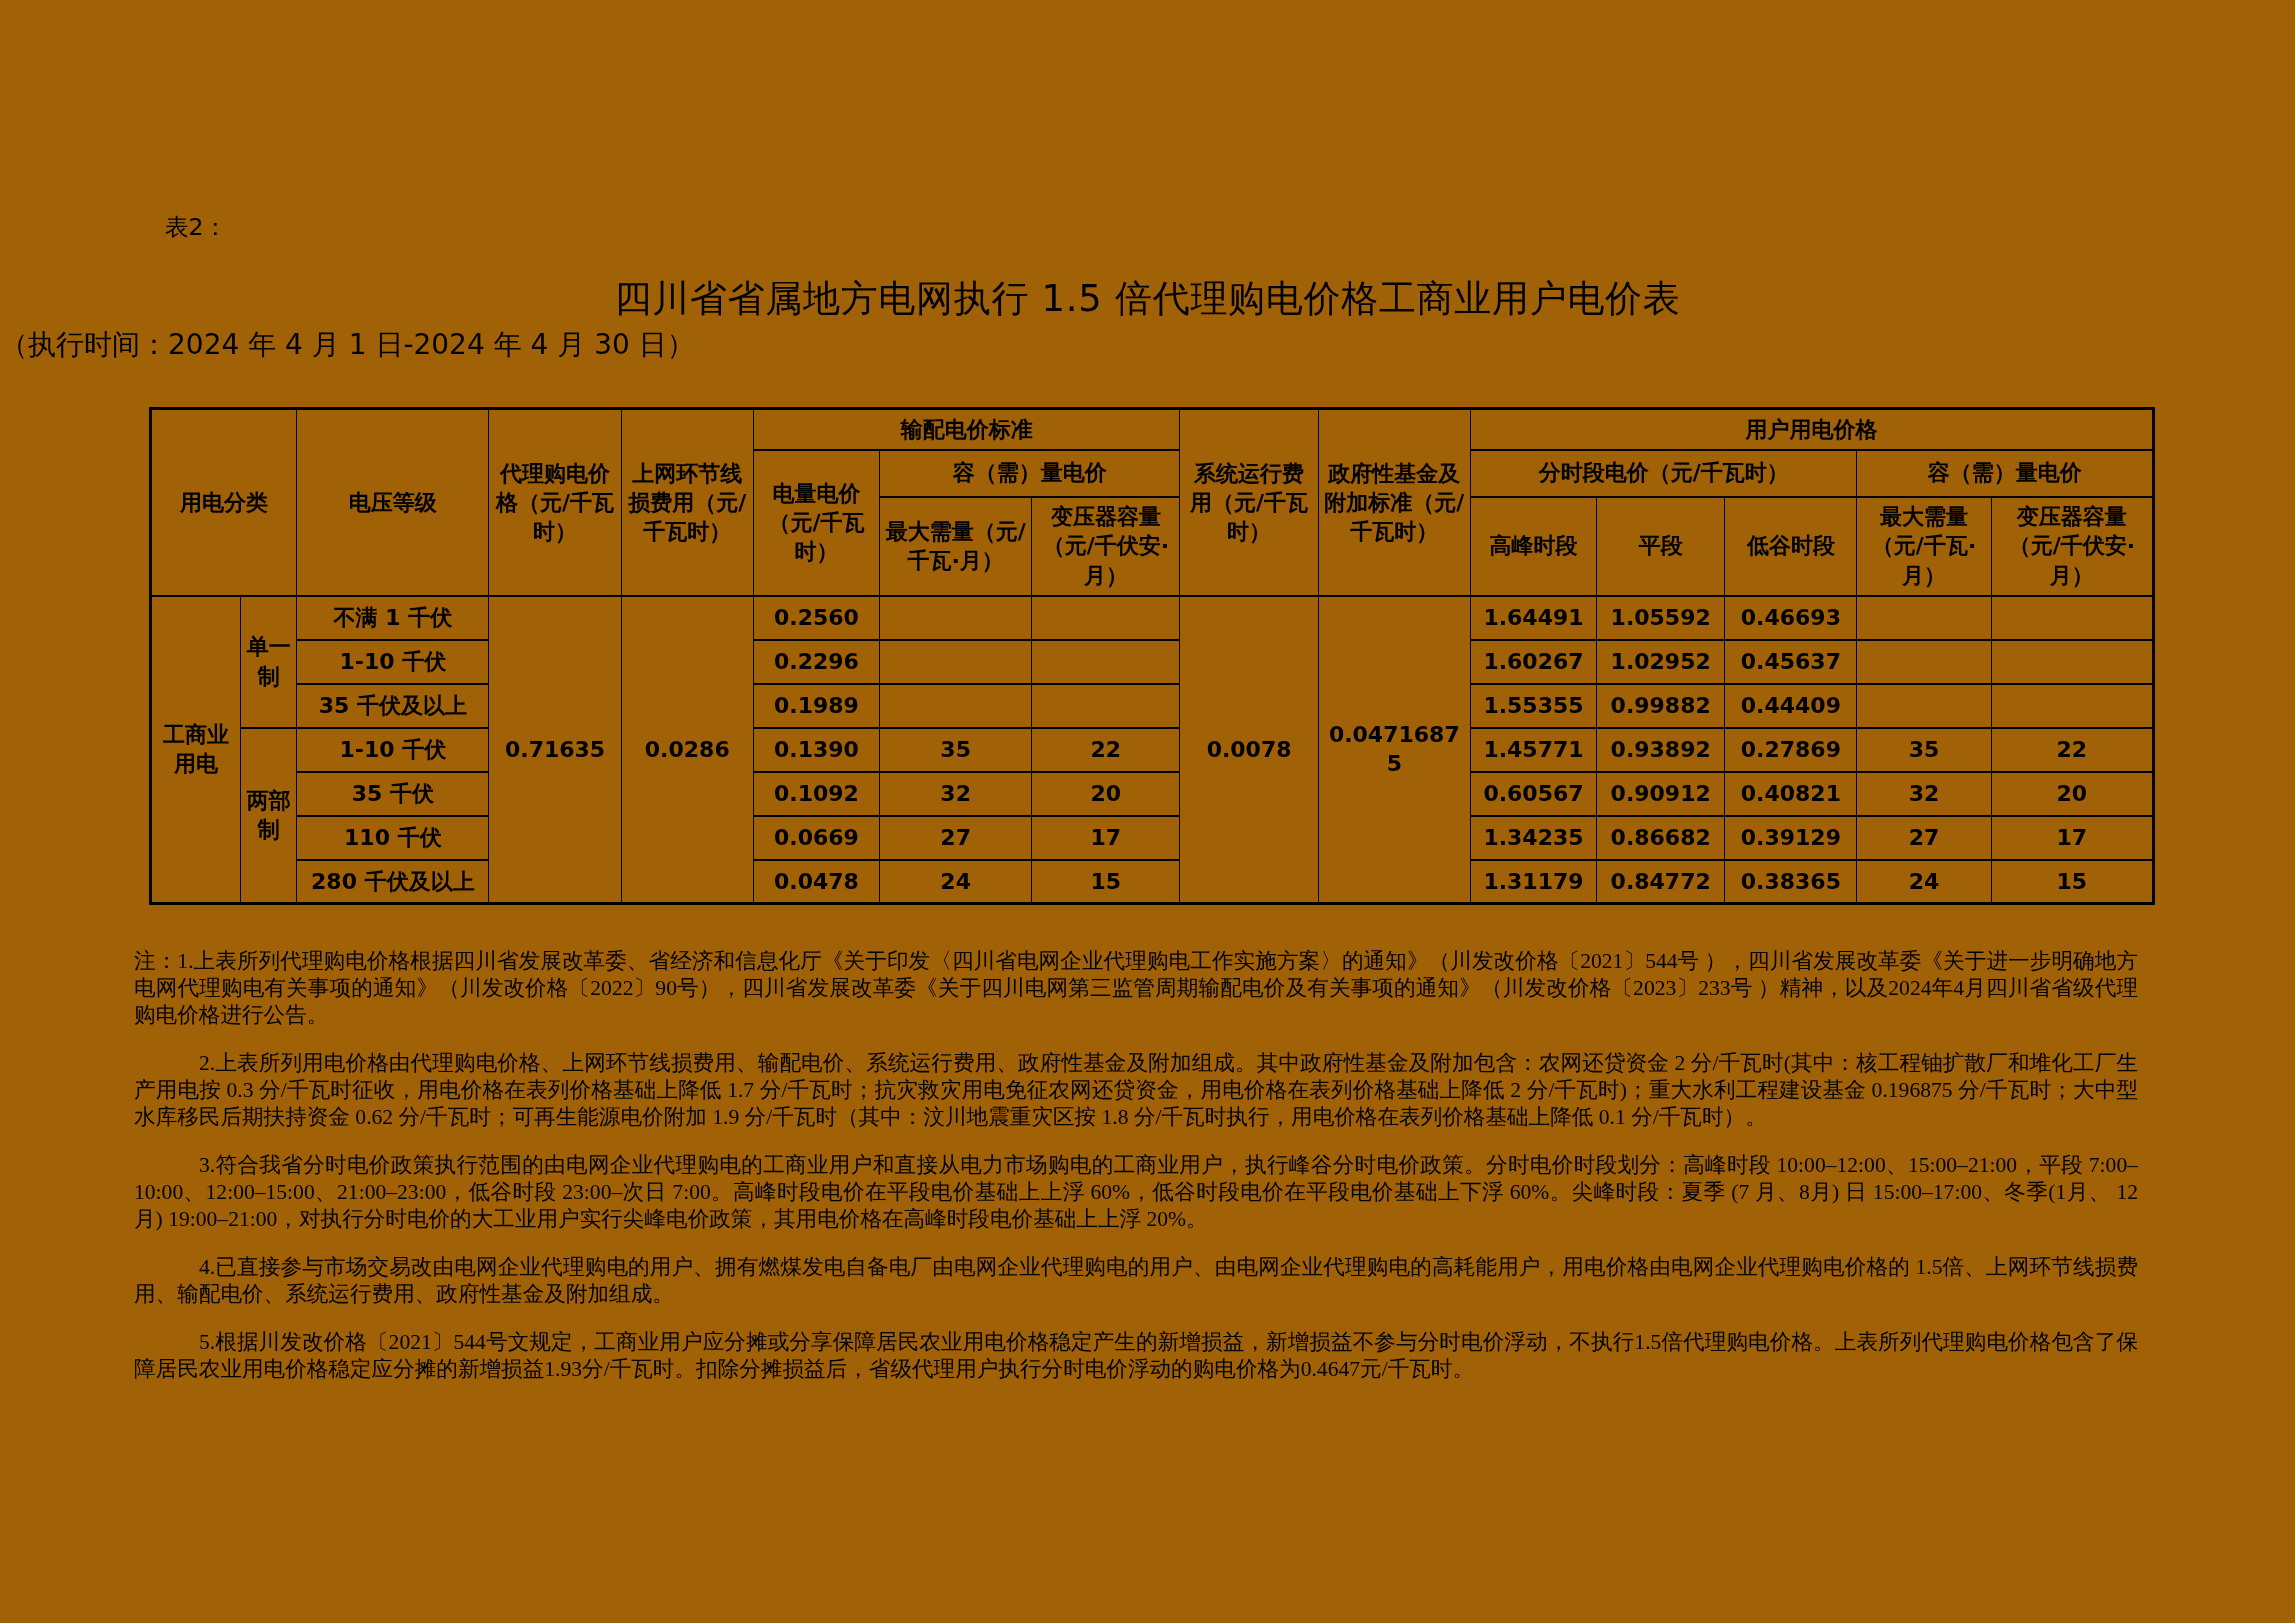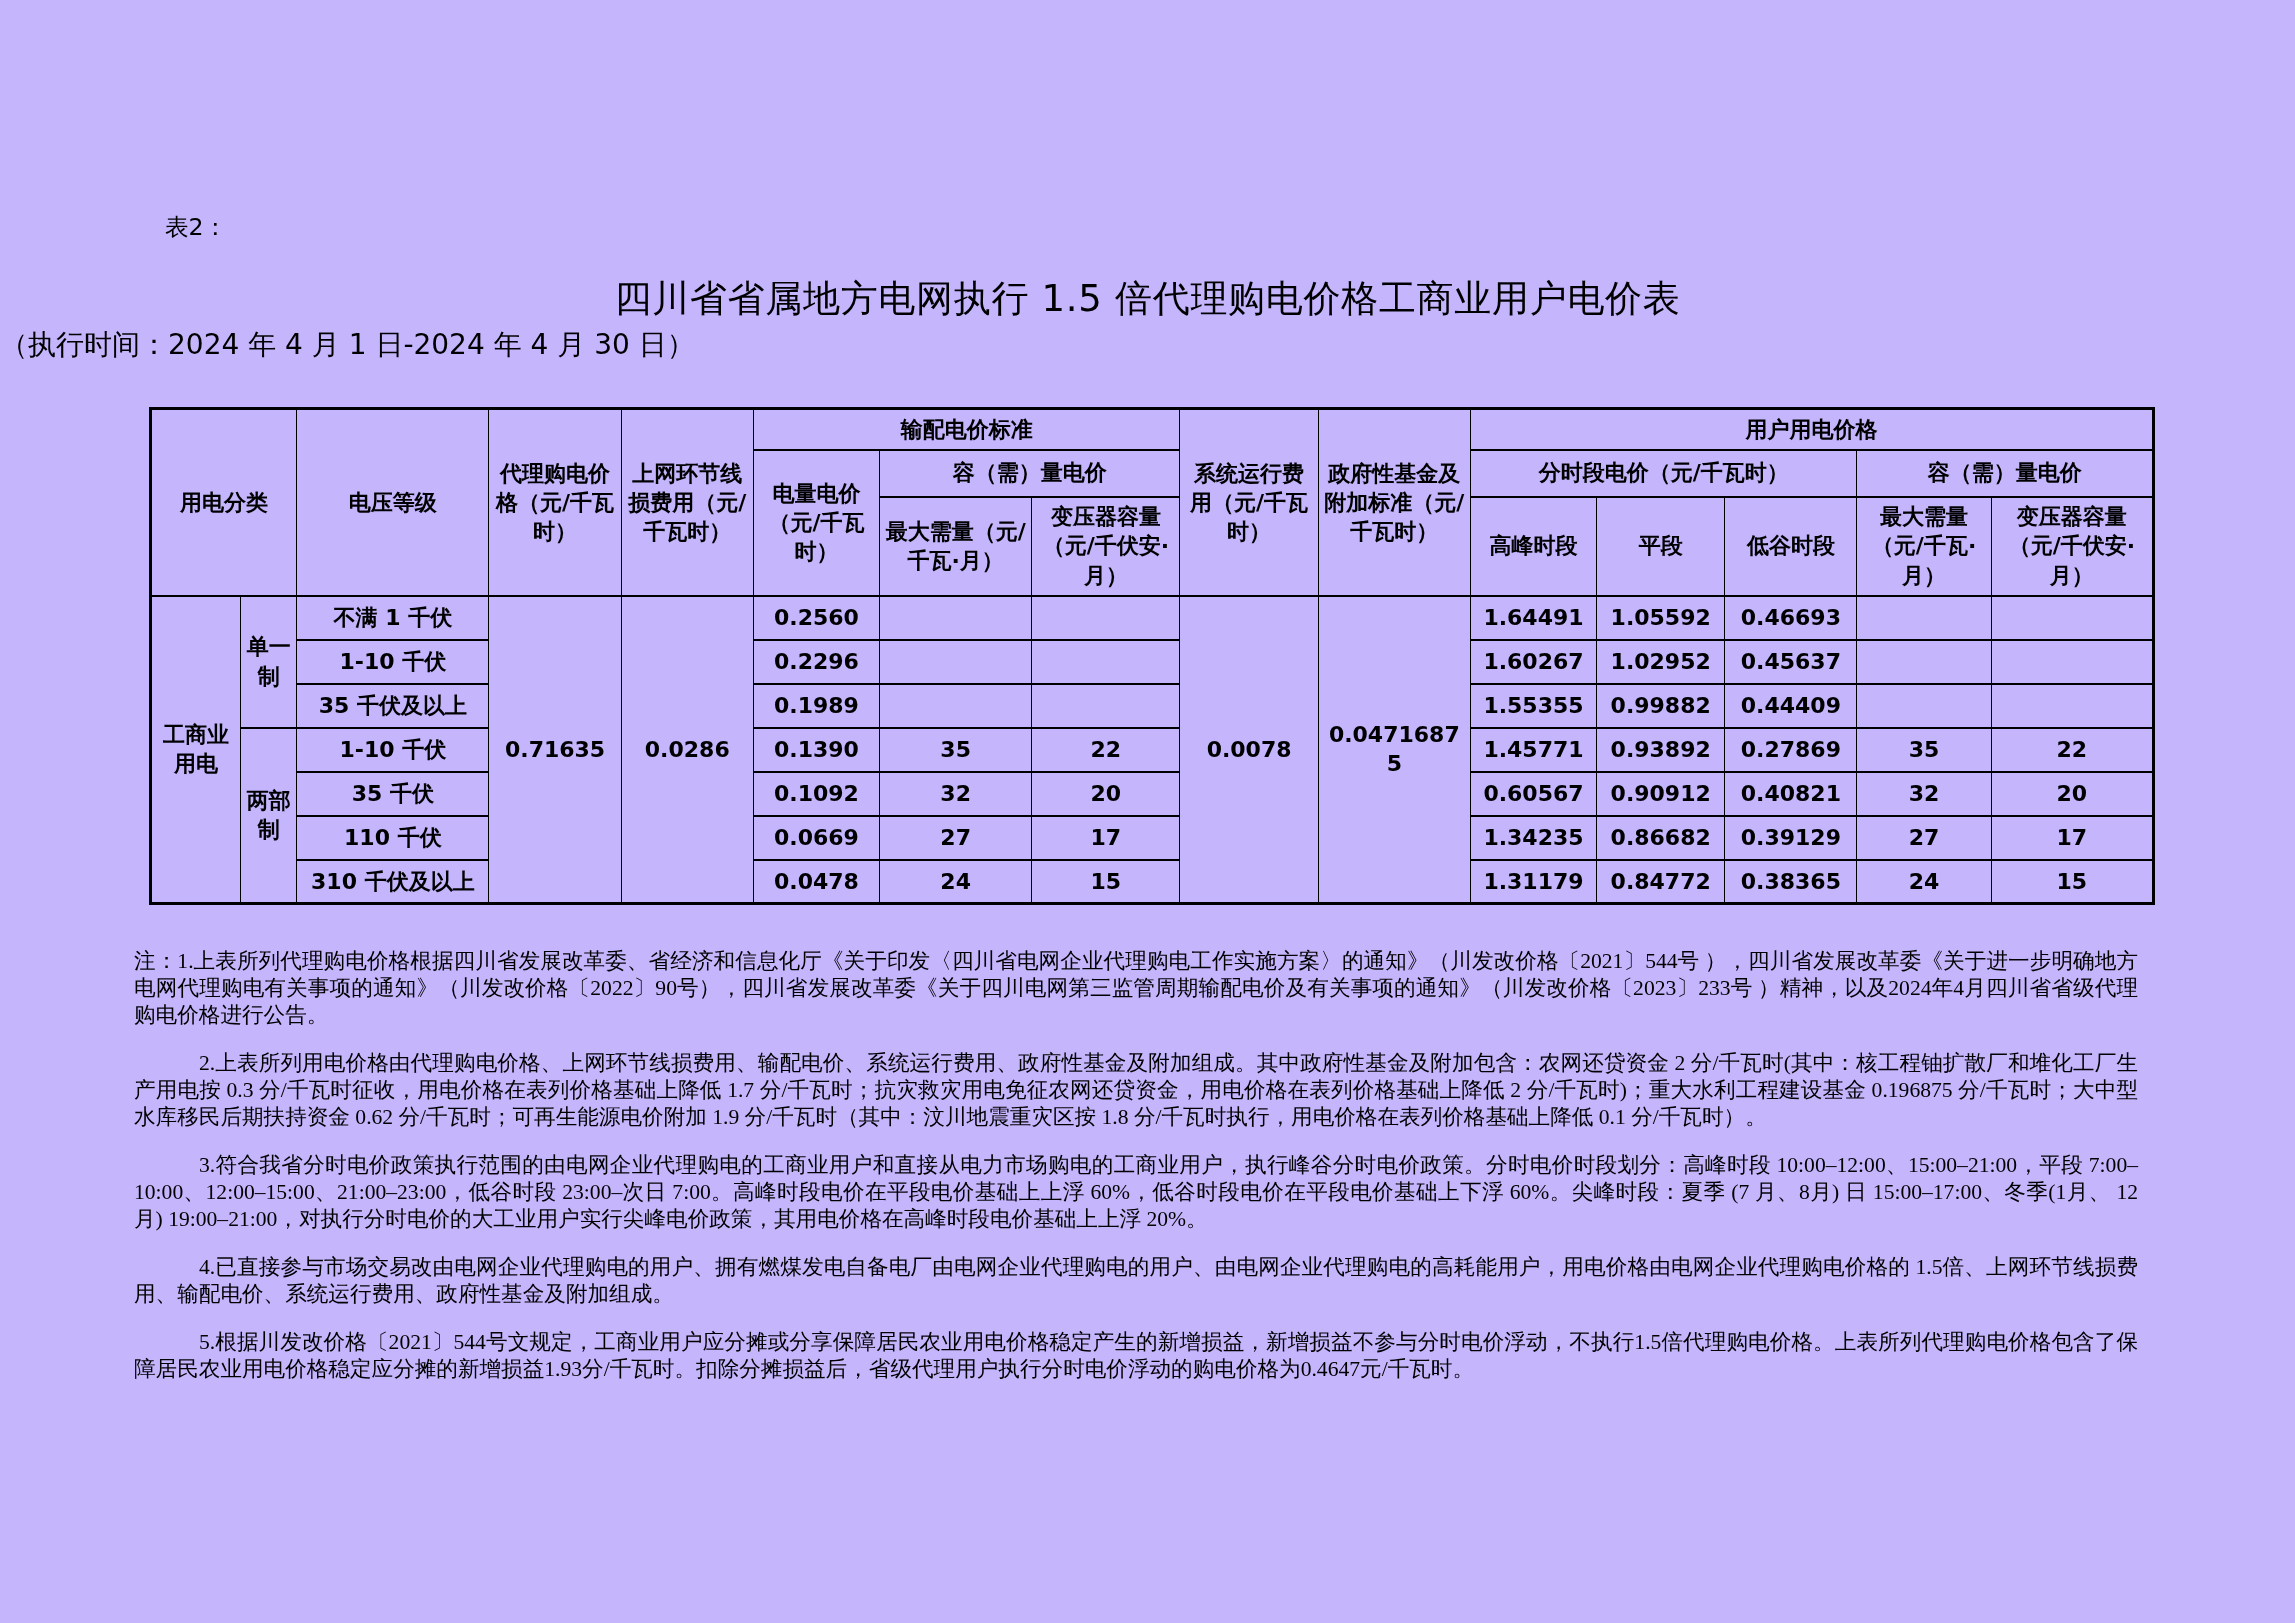--- a/index.html
+++ b/index.html
@@ -5,21 +5,21 @@
   * { margin: 0; padding: 0; box-sizing: border-box; }
   html, body { background: #ffffff; }
   body {
     width: 2295px; height: 1623px;
     font-family: "DejaVu Sans", "Liberation Sans", sans-serif;
     color: #000;
   }
   .page {
     position: relative;
     width: 2295px; height: 1623px;
-    background: #c4b5fd;
+    background: #a16207;
     overflow: hidden;
   }
   .table-label {
     position: absolute;
     left: 165px; top: 211px;
     font-size: 23.6px;
     font-weight: normal;
   }
   .doc-title {
     position: absolute;
@@ -199,21 +199,21 @@
         <td>0.0669</td>
         <td>27</td>
         <td>17</td>
         <td>1.34235</td>
         <td>0.86682</td>
         <td>0.39129</td>
         <td>27</td>
         <td>17</td>
       </tr>
       <tr>
-        <td>310 千伏及以上</td>
+        <td>280 千伏及以上</td>
         <td>0.0478</td>
         <td>24</td>
         <td>15</td>
         <td>1.31179</td>
         <td>0.84772</td>
         <td>0.38365</td>
         <td>24</td>
         <td>15</td>
       </tr>
     </tbody>

